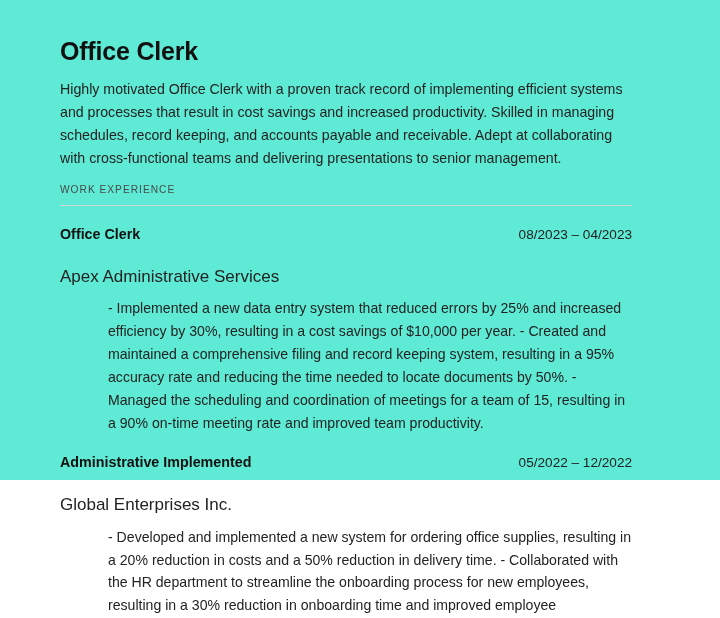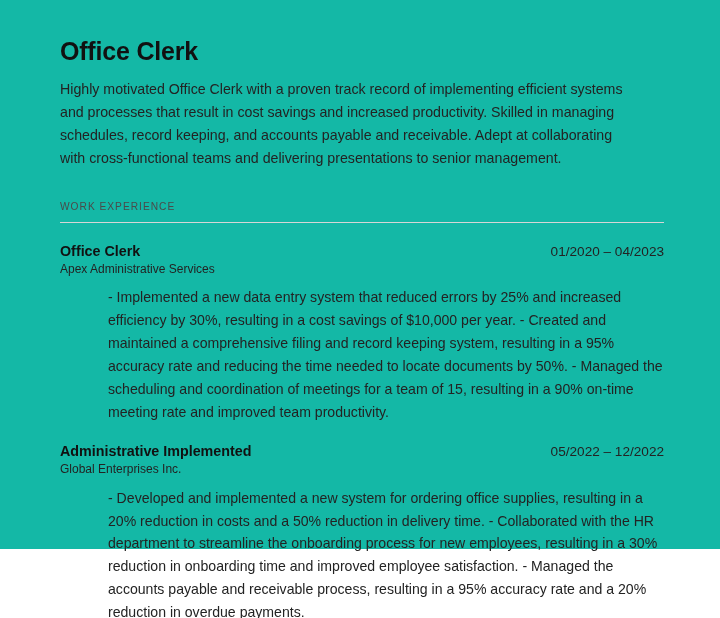--- a/index.html
+++ b/index.html
@@ -10,23 +10,23 @@
     width: 720px;
     height: 618px;
     background: #ffffff;
     font-family: "Liberation Sans", sans-serif;
     color: #1a1a1a;
     overflow: hidden;
   }
   .page {
     box-sizing: border-box;
     width: 720px;
-    height: 549px;
-    padding: 36px 56px 0 60px;
-    background: #14b8a6;
+    height: 480px;
+    padding: 36px 88px 0 60px;
+    background: #5eead4;
   }
   .doc-title {
     font-size: 25px;
     font-weight: bold;
     letter-spacing: -0.2px;
     color: #111111;
     margin: 0 0 12px 0;
     line-height: 1.2;
   }
   .summary {
@@ -34,21 +34,21 @@
     line-height: 1.62;
     color: #232323;
     margin: 0;
     max-width: 570px;
   }
   .section-heading {
     font-size: 10.2px;
     letter-spacing: 1.0px;
     color: #4a4a4a;
     text-transform: uppercase;
-    margin: 31px 0 0 0;
+    margin: 14px 0 0 0;
   }
   .divider {
     height: 1px;
     background: #d6d6d6;
     margin: 10px 0 0 0;
   }
   .job {
     margin-top: 19px;
   }
   .job-head {
@@ -62,23 +62,23 @@
     color: #111111;
     line-height: 1.3;
   }
   .job-dates {
     font-size: 13.6px;
     color: #232323;
     white-space: nowrap;
     padding-left: 16px;
   }
   .job-company {
-    font-size: 12px;
+    font-size: 17px;
     color: #232323;
-    margin-top: 0;
+    margin-top: 21px;
     line-height: 1.4;
   }
   .job-desc {
     font-size: 14.1px;
     line-height: 1.62;
     color: #232323;
     margin-top: 9px;
     max-width: 600px;
     margin-left: 48px;
   }
@@ -91,21 +91,21 @@
   <h1 class="doc-title">Office Clerk</h1>
 
   <p class="summary">Highly motivated Office Clerk with a proven track record of implementing efficient systems and processes that result in cost savings and increased productivity. Skilled in managing schedules, record keeping, and accounts payable and receivable. Adept at collaborating with cross-functional teams and delivering presentations to senior management.</p>
 
   <div class="section-heading">WORK EXPERIENCE</div>
   <div class="divider"></div>
 
   <div class="job">
     <div class="job-head">
       <div class="job-title">Office Clerk</div>
-      <div class="job-dates">01/2020 – 04/2023</div>
+      <div class="job-dates">08/2023 – 04/2023</div>
     </div>
     <div class="job-company">Apex Administrative Services</div>
     <div class="job-desc">- Implemented a new data entry system that reduced errors by 25% and increased efficiency by 30%, resulting in a cost savings of $10,000 per year. - Created and maintained a comprehensive filing and record keeping system, resulting in a 95% accuracy rate and reducing the time needed to locate documents by 50%. - Managed the scheduling and coordination of meetings for a team of 15, resulting in a 90% on-time meeting rate and improved team productivity.</div>
   </div>
 
   <div class="job">
     <div class="job-head">
       <div class="job-title">Administrative Implemented</div>
       <div class="job-dates">05/2022 – 12/2022</div>
     </div>

